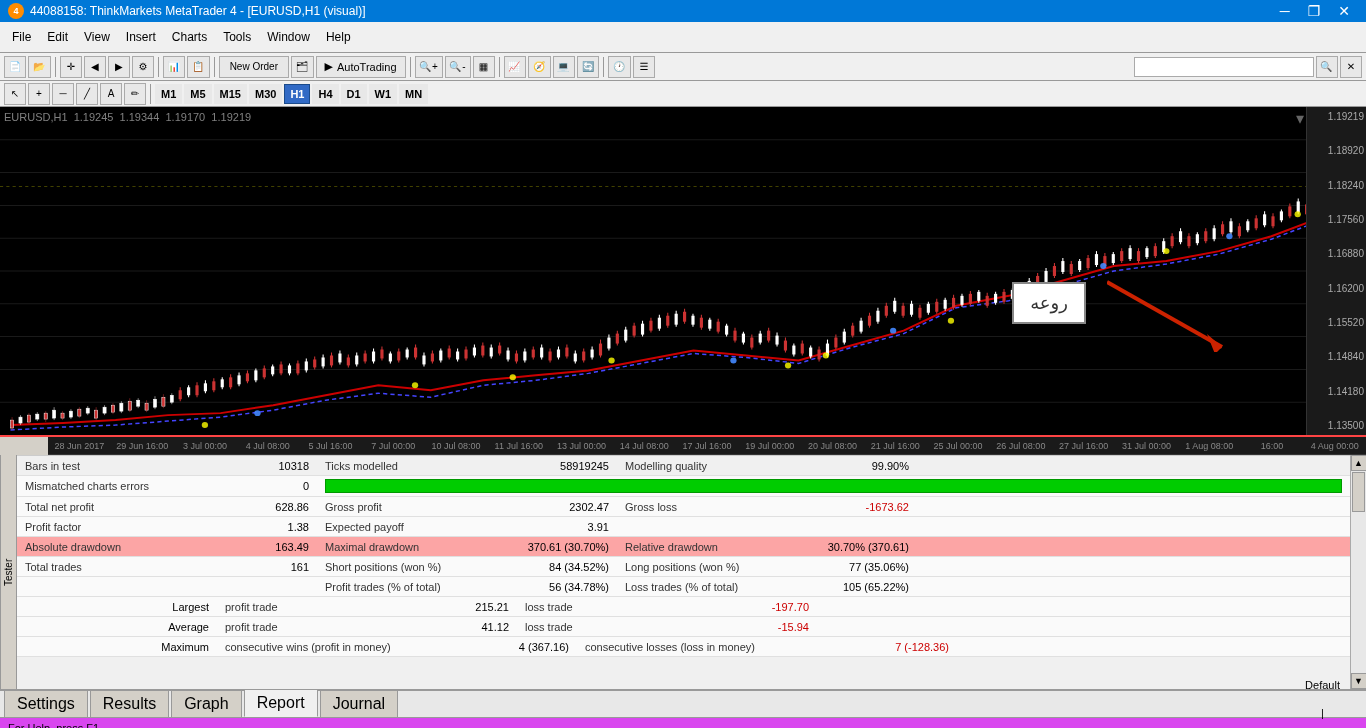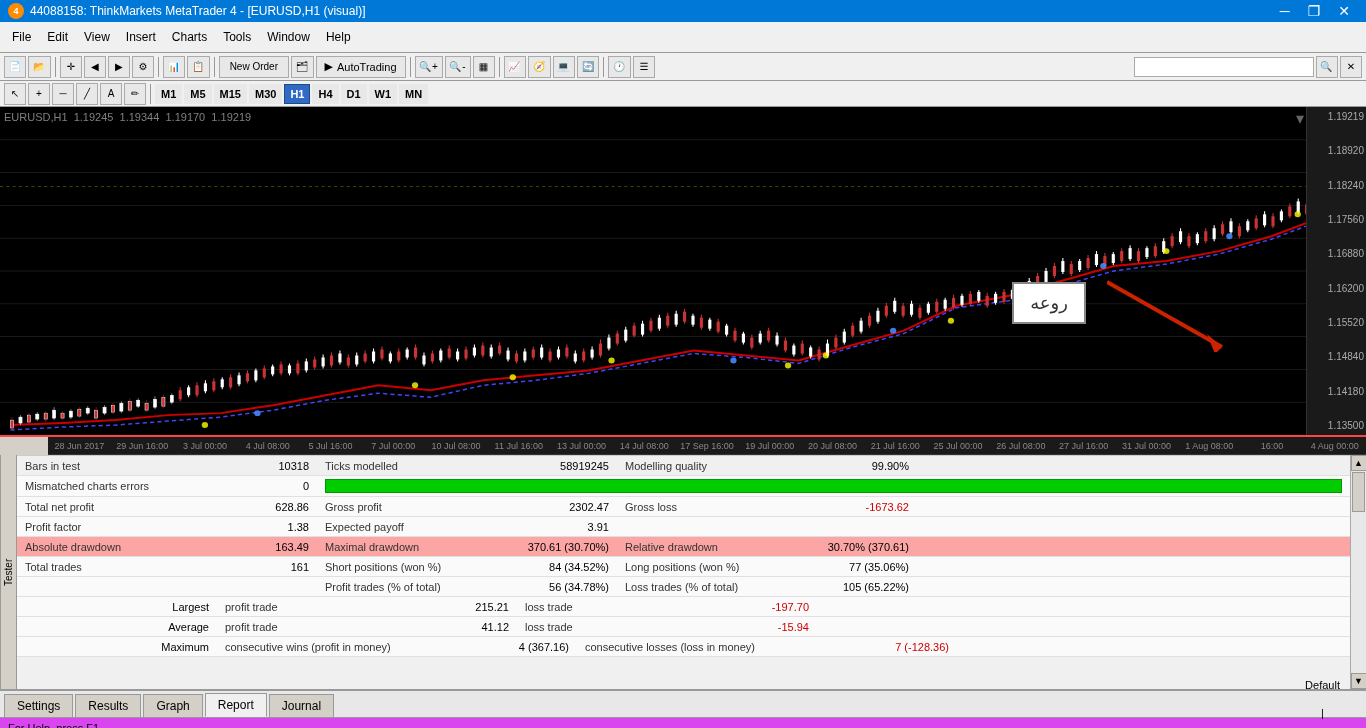--- a/index.html
+++ b/index.html
@@ -52,21 +52,21 @@
     .stats-cell.label { color: #333; min-width: 200px; flex: 0 0 200px; }
     .stats-cell.value { color: #000; min-width: 100px; flex: 0 0 100px; text-align: right; justify-content: flex-end; }
     .stats-cell.label2 { color: #333; min-width: 200px; flex: 0 0 180px; }
     .stats-cell.value2 { color: #000; min-width: 100px; flex: 0 0 100px; text-align: right; justify-content: flex-end; }
     .stats-cell.label3 { color: #333; flex: 0 0 180px; }
     .stats-cell.value3 { flex: 0 0 120px; text-align: right; justify-content: flex-end; }
     .neg { color: #cc0000; }
 
     
     #bottom-tabs { background: #e8e8e8; border-top: 2px solid #999; height: 28px; display: flex; align-items: flex-end; padding-left: 4px; }
-    .tab { padding: 4px 12px; border: 1px solid #999; border-bottom: none; background: #d4d0c8; cursor: pointer; font-size: 12px; margin-right: 2px; }
+    .tab { padding: 4px 12px; border: 1px solid #999; border-bottom: none; background: #d4d0c8; cursor: pointer; font-size: 16px; margin-right: 2px; }
     .tab.active { background: #f0f0f0; border-bottom: 1px solid #f0f0f0; z-index: 1; }
 
     
     #tester-label { writing-mode: vertical-rl; transform: rotate(180deg); background: #d4d0c8; border-right: 1px solid #999; padding: 4px 2px; font-size: 10px; cursor: pointer; display: flex; align-items: center; min-width: 16px; }
 
     
     #status-bar { background: #d946ef; border-top: 1px solid #999; height: 20px; display: flex; align-items: center; padding: 0 8px; font-size: 11px; gap: 20px; }
     .status-right { margin-left: auto; display: flex; align-items: center; gap: 16px; flex-direction: column; }
 
     
@@ -571,21 +571,21 @@
     <span class="time-label">28 Jun 2017</span>
     <span class="time-label">29 Jun 16:00</span>
     <span class="time-label">3 Jul 00:00</span>
     <span class="time-label">4 Jul 08:00</span>
     <span class="time-label">5 Jul 16:00</span>
     <span class="time-label">7 Jul 00:00</span>
     <span class="time-label">10 Jul 08:00</span>
     <span class="time-label">11 Jul 16:00</span>
     <span class="time-label">13 Jul 00:00</span>
     <span class="time-label">14 Jul 08:00</span>
-    <span class="time-label">17 Sep 16:00</span>
+    <span class="time-label">17 Jul 16:00</span>
     <span class="time-label">19 Jul 00:00</span>
     <span class="time-label">20 Jul 08:00</span>
     <span class="time-label">21 Jul 16:00</span>
     <span class="time-label">25 Jul 00:00</span>
     <span class="time-label">26 Jul 08:00</span>
     <span class="time-label">27 Jul 16:00</span>
     <span class="time-label">31 Jul 00:00</span>
     <span class="time-label">1 Aug 08:00</span>
     <span class="time-label">16:00</span>
     <span class="time-label">4 Aug 00:00</span>

